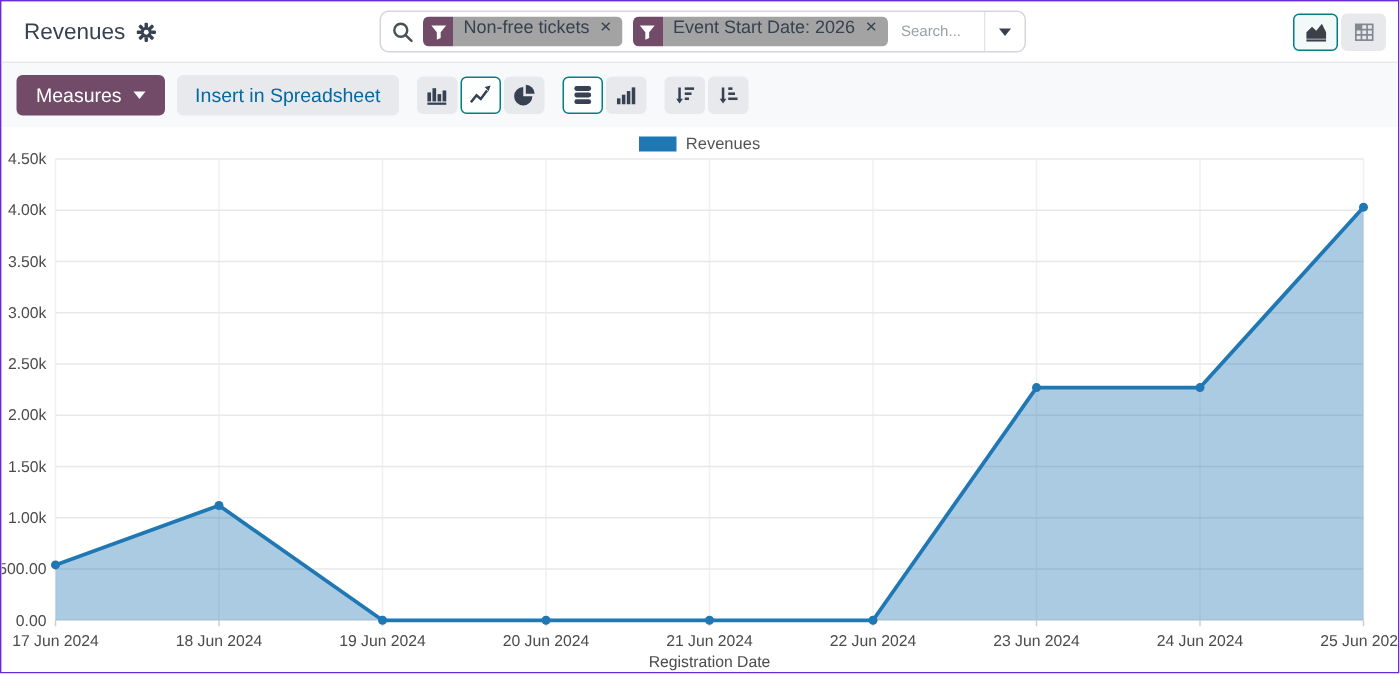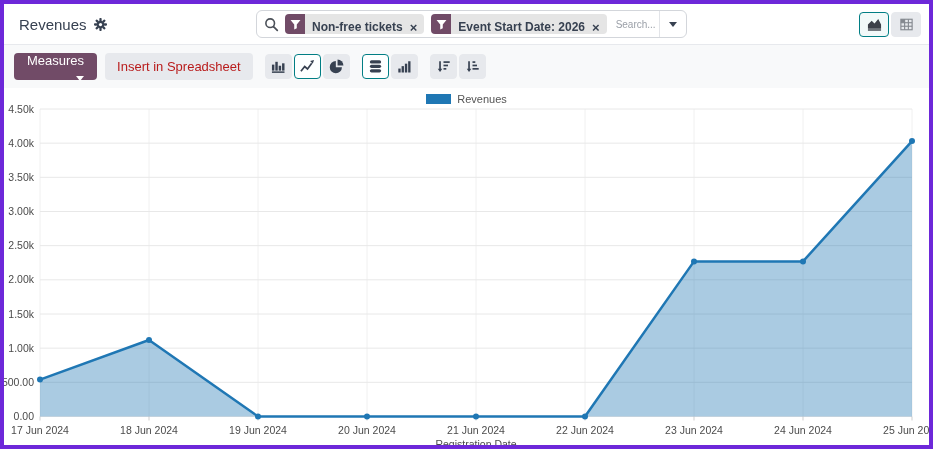--- a/index.html
+++ b/index.html
@@ -1,20 +1,20 @@
 <!DOCTYPE html>
 <html><head>
 <meta charset="utf-8">
 <style>
   * { box-sizing: border-box; }
   html,body { margin:0; padding:0; background:#fff; }
   body { font-family: "Liberation Sans", sans-serif; color:#374151; }
   #app {
     position:relative; width:933px; height:449px; background:#fff;
-    border:4px solid #6d28d9; overflow:hidden;
+    border:1px solid #6d28d9; overflow:hidden;
   }
 
   
   .header {
     position:relative; height:41px; background:#fff;
     border-bottom:1px solid #e7e9ed;
   }
   .title-wrap {
     position:absolute; left:15px; top:0; height:40px;
     display:flex; align-items:center; gap:7px;
@@ -29,22 +29,22 @@
   }
   .search-icon-wrap { display:flex; align-items:center; margin-right:6px; }
   .facet {
     display:flex; align-items:stretch; height:20px; margin-right:7px;
     border-radius:4px; overflow:hidden; font-size:12px;
   }
   .facet-icon {
     width:20px; background:#714B67; display:flex; align-items:center; justify-content:center;
   }
   .facet-body {
-    background:#e5e5e5; display:flex; align-items:flex-end; gap:7px; padding:0 7px;
-    color:#374151; white-space:nowrap;font-weight:bold;
+    background:#a3a3a3; display:flex; align-items:flex-start; gap:7px; padding:0 7px;
+    color:#374151; white-space:nowrap;
   }
   .facet-remove { font-size:13px; color:#374151; cursor:pointer; line-height:1; }
   .search-input {
     flex:1; border:none; outline:none; font-size:10px; min-width:40px;
     font-family:"Liberation Sans", sans-serif; color:#374151; background:transparent;
   }
   .search-input::placeholder { color:#9ba0a8; }
   .search-toggle {
     width:27px; align-self:stretch; border-left:1px solid #e2e4e8;
     display:flex; align-items:center; justify-content:center; cursor:pointer;
@@ -64,25 +64,25 @@
   .view-btn.active { background:#f2f9f9; border:1px solid #017e84; }
 
   
   .toolbar {
     height:43px; background:#f8f9fa; display:flex; align-items:center;
     padding-left:10px; gap:8px;
   }
   .btn-measures {
     background:#714B67; color:#fff; border:none; border-radius:4px;
     height:27px; padding:0 13px; font-size:13px; font-family:"Liberation Sans",sans-serif;
-    display:flex; align-items:flex-end; gap:8px; cursor:pointer;flex-direction:column;
+    display:flex; align-items:center; gap:8px; cursor:pointer;
   }
   .btn-measures .caret-down { border-top-color:#fff; }
   .btn-plain {
-    background:#e7e9ed; color:#b91c1c; border:none; border-radius:4px;
+    background:#e7e9ed; color:#0369a1; border:none; border-radius:4px;
     height:27px; padding:0 12px; font-size:13px; font-family:"Liberation Sans",sans-serif;
     cursor:pointer;
   }
   .icon-group { display:flex; gap:2px; margin-left:4px; }
   .icon-btn {
     width:27px; height:25px; border-radius:4px; background:#e7e9ed; border:1px solid #e7e9ed;
     display:flex; align-items:center; justify-content:center; cursor:pointer;
   }
   .icon-btn.active { background:#fdffff; border:1px solid #017e84; }
 

